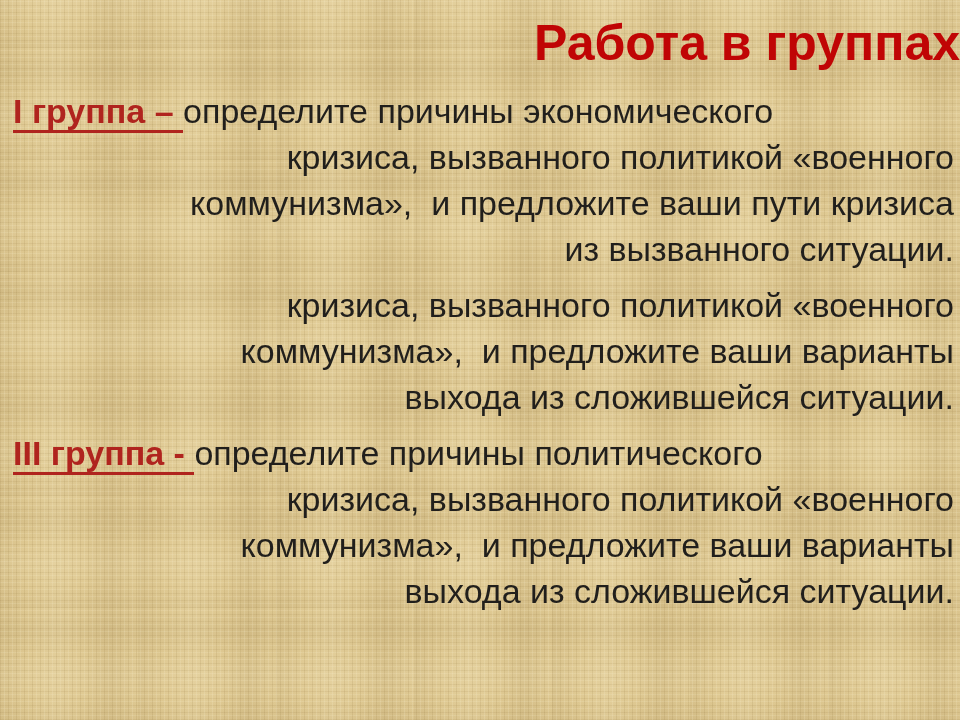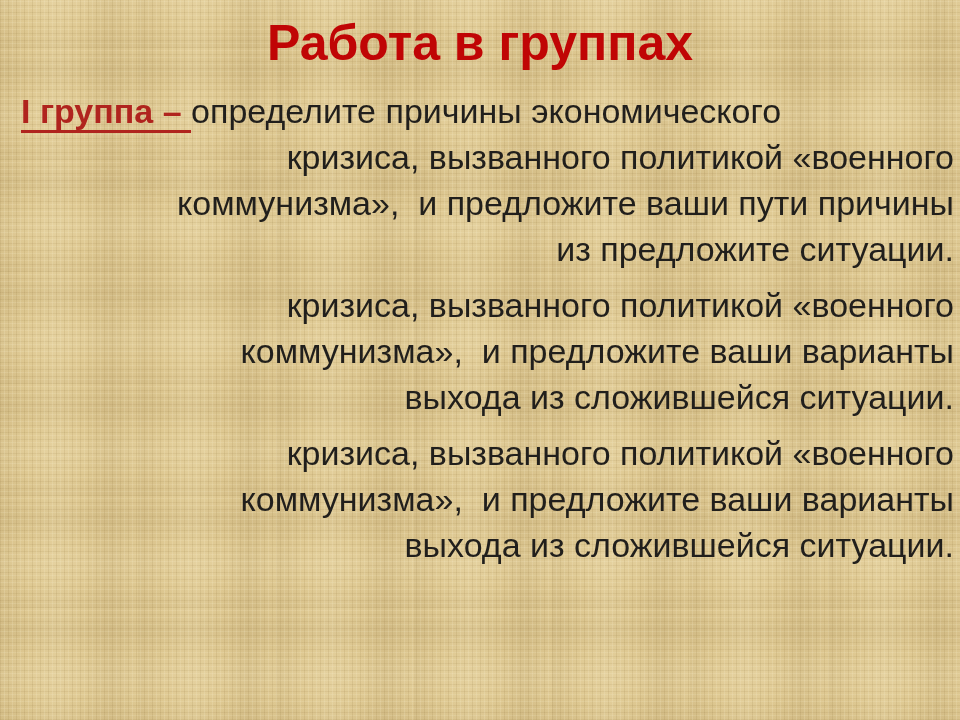--- a/index.html
+++ b/index.html
@@ -33,35 +33,34 @@
       repeating-linear-gradient(0deg,
         rgba(120,92,44,0.06) 0px, rgba(0,0,0,0) 22px,
         rgba(255,247,218,0.09) 45px, rgba(0,0,0,0) 66px,
         rgba(120,92,44,0.07) 90px, rgba(0,0,0,0) 112px);
   }
   .title {
     position: absolute;
     top: 12px;
     left: 0;
     width: 100%;
-    text-align: center;
+    text-align: right;
     font-size: 50px;
     line-height: 62px;
     font-weight: bold;
     color: #C00505;
     letter-spacing: 0px;
   }
   .body-text {
     position: absolute;
     top: 88px;
     left: 13px;
     right: 6px;
     font-size: 34px;
     color: #211F1C;
-    margin-left: 8px;
   }
   .para { margin: 0 0 10px 0; }
   .line {
     height: 46px;
     line-height: 46px;
     white-space: pre;
   }
   .line.cont { padding-left: 33px; text-align: right; }
   .group-label {
     color: #B0241E;
@@ -75,30 +74,31 @@
 
 <div class="slide">
 
   <div class="title">Работа в группах</div>
 
   <div class="body-text">
 
     <div class="para">
       <div class="line first"><span class="group-label">I группа – </span><span>определите причины экономического</span></div>
       <div class="line cont">кризиса, вызванного политикой «военного</div>
-      <div class="line cont">коммунизма»,  и предложите ваши пути причины</div>
-      <div class="line cont">из предложите ситуации.</div>
+      <div class="line cont">коммунизма»,  и предложите ваши пути кризиса</div>
+      <div class="line cont">из вызванного ситуации.</div>
     </div>
 
     <div class="para">
       <div class="line cont">кризиса, вызванного политикой «военного</div>
       <div class="line cont">коммунизма»,  и предложите ваши варианты</div>
       <div class="line cont">выхода из сложившейся ситуации.</div>
     </div>
 
     <div class="para">
+      <div class="line first"><span class="group-label">III группа - </span><span>определите причины политического</span></div>
       <div class="line cont">кризиса, вызванного политикой «военного</div>
       <div class="line cont">коммунизма»,  и предложите ваши варианты</div>
       <div class="line cont">выхода из сложившейся ситуации.</div>
     </div>
 
   </div>
 </div>
 
 </body></html>

